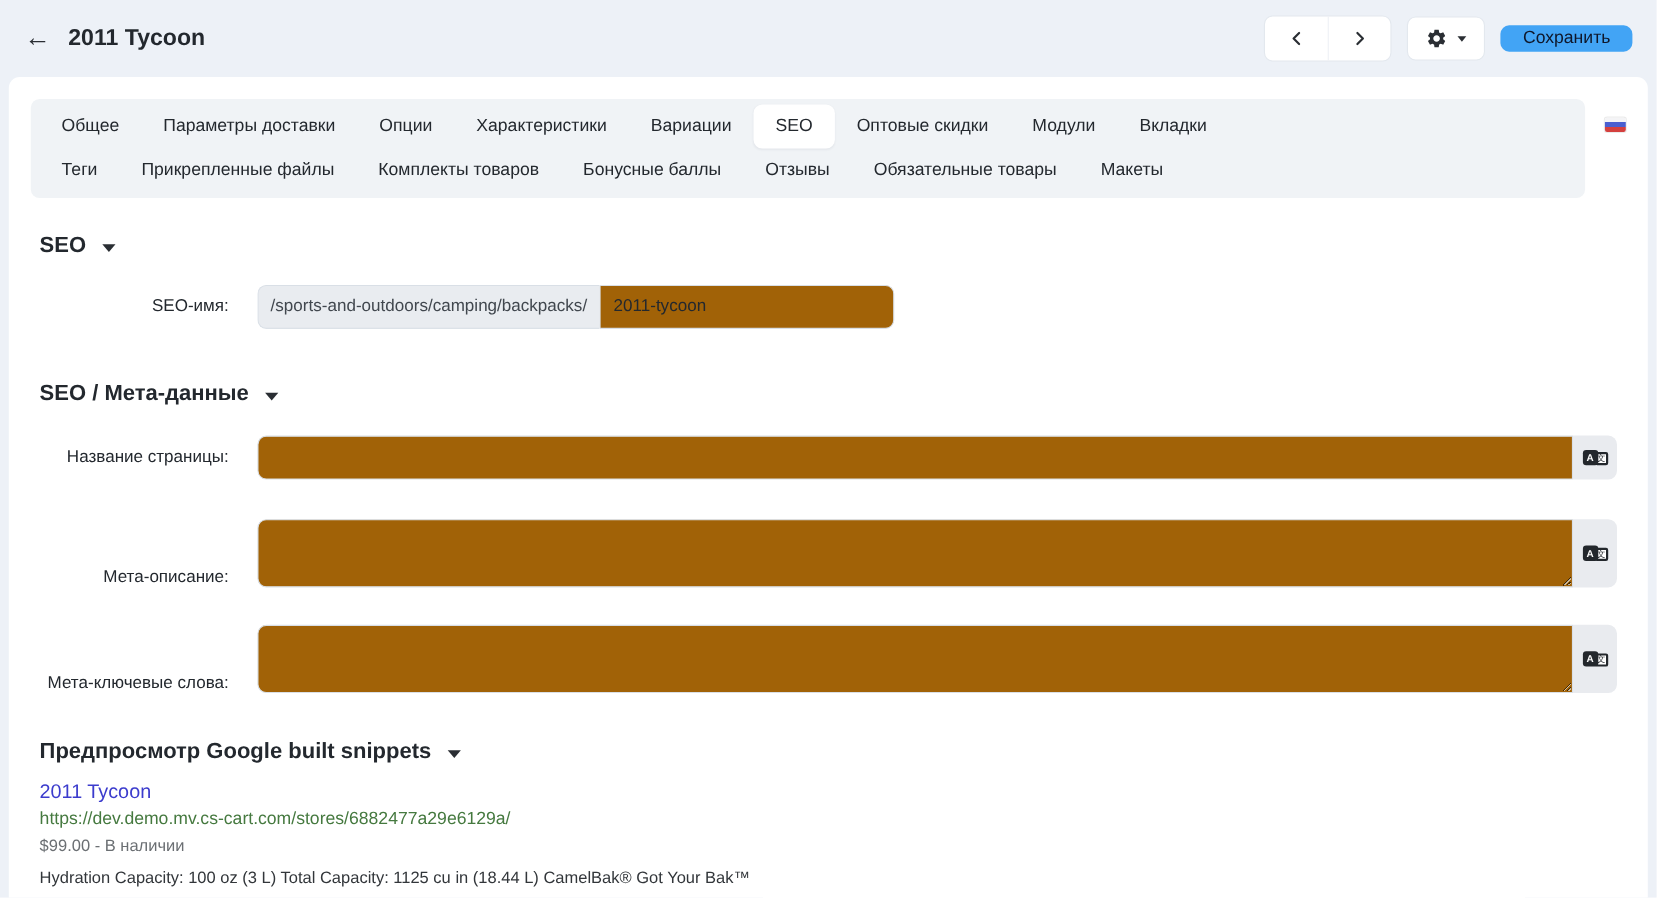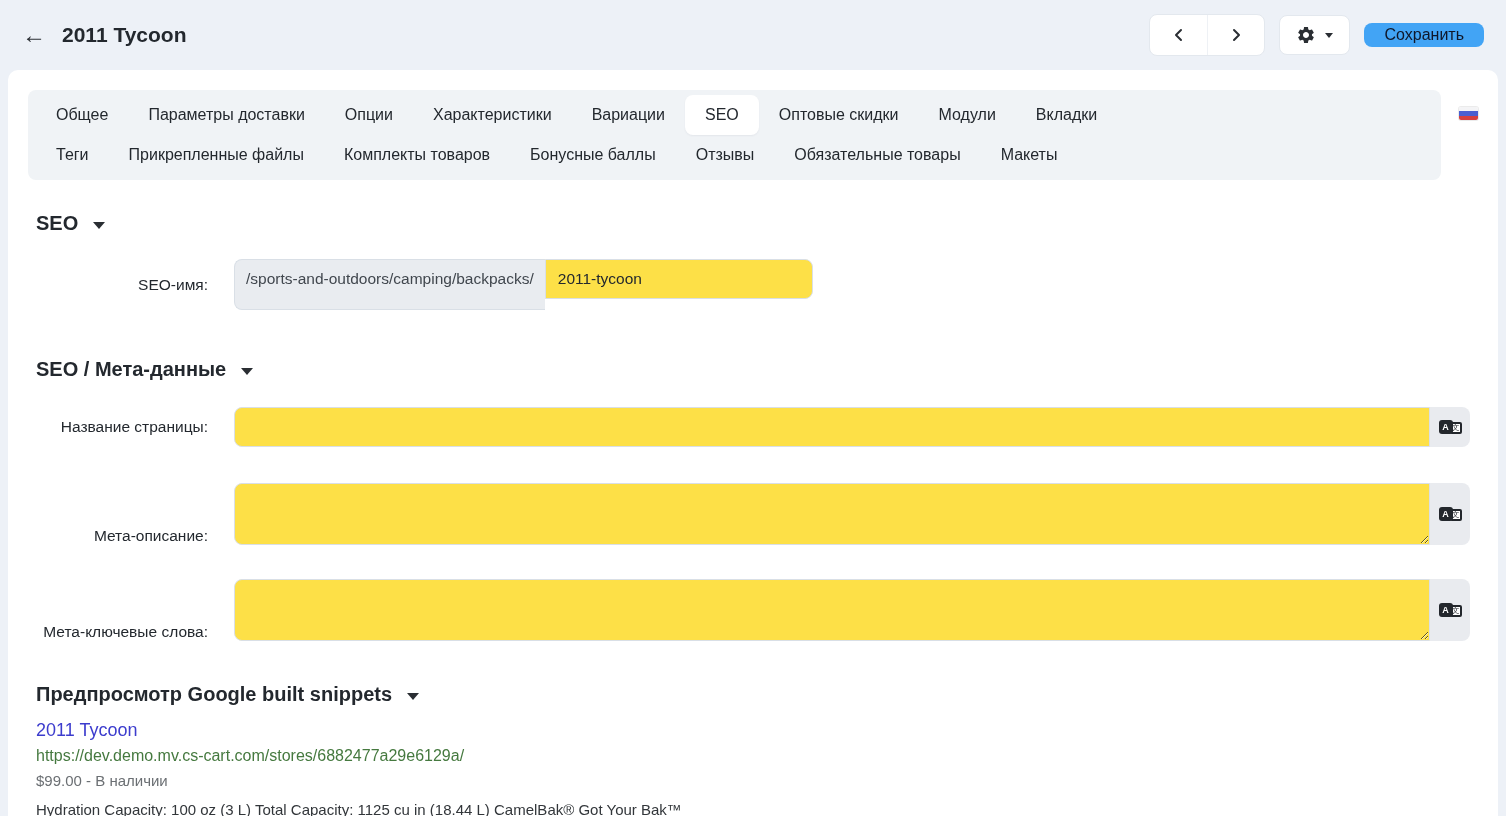--- a/index.html
+++ b/index.html
@@ -40,23 +40,23 @@
     background:linear-gradient(to bottom,#f4f4f6 0 33.3%,#4a5fd0 33.3% 66.6%,#d4403e 66.6% 100%);
     box-shadow:0 0 0 1px rgba(0,0,0,.08);}
   
   .section-heading{display:flex;align-items:center;gap:15px;margin:32px 28px 0;cursor:pointer;}
   .section-heading h2{margin:0;font-size:20px;font-weight:bold;color:var(--text);}
   .caret-md{width:0;height:0;border-left:6px solid transparent;border-right:6px solid transparent;border-top:7px solid #2a2e33;margin-top:3px;}
   .form-row{display:flex;align-items:center;margin:24px 28px 0 0;}
   .form-row.top{align-items:flex-end;border-radius:14px;}
   .form-label{width:226px;flex:0 0 226px;text-align:right;padding-right:26px;font-size:15.5px;color:var(--text);}
   .form-row.top .form-label{padding-top:10px;}
-  .inp{height:40px;border:1px solid #d9dfe6;border-radius:8px;font-size:15.5px;color:var(--text);padding:0 12px;font-family:inherit;outline:none;background:#fde047;}
+  .inp{height:40px;border:1px solid #d9dfe6;border-radius:8px;font-size:15.5px;color:var(--text);padding:0 12px;font-family:inherit;outline:none;background:#a16207;}
   .seo-name-group{display:flex;}
-  .seo-prefix{background:#e9ecf0;border:1px solid #d9dfe6;border-right:none;border-radius:8px 0 0 8px;padding:0 11px;line-height:38px;height:51px;font-size:15.5px;color:#41474e;}
+  .seo-prefix{background:#e9ecf0;border:1px solid #d9dfe6;border-right:none;border-radius:8px 0 0 8px;padding:0 11px;line-height:38px;height:40px;font-size:15.5px;color:#41474e;}
   .seo-name-group .inp{border-radius:0 8px 8px 0;width:268px;}
   .addon-field{display:flex;flex:1;align-items:stretch;}
   .addon-field .inp{flex:1;border-radius:8px 0 0 8px;}
   .addon-field textarea.inp{height:62px;padding:9px 12px;line-height:1.35;resize:both;}
   .field-addon{width:40px;background:#e9ebef;border-radius:0 8px 8px 0;display:flex;align-items:center;justify-content:center;cursor:pointer;}
   .tr-icon{display:inline-flex;align-items:center;}
   .tr-a{display:inline-block;width:14px;height:14px;background:#23272c;color:#fff;font-size:9px;font-weight:bold;line-height:14px;text-align:center;border-radius:3px;position:relative;z-index:1;}
   .tr-b{display:inline-block;width:12px;height:12px;background:#fff;border:2px solid #23272c;color:#23272c;font-size:8px;line-height:8px;text-align:center;margin-left:-3px;border-radius:2px;position:relative;top:1px;}
   
   .g-preview{margin:14px 28px 0;max-width:690px;}

